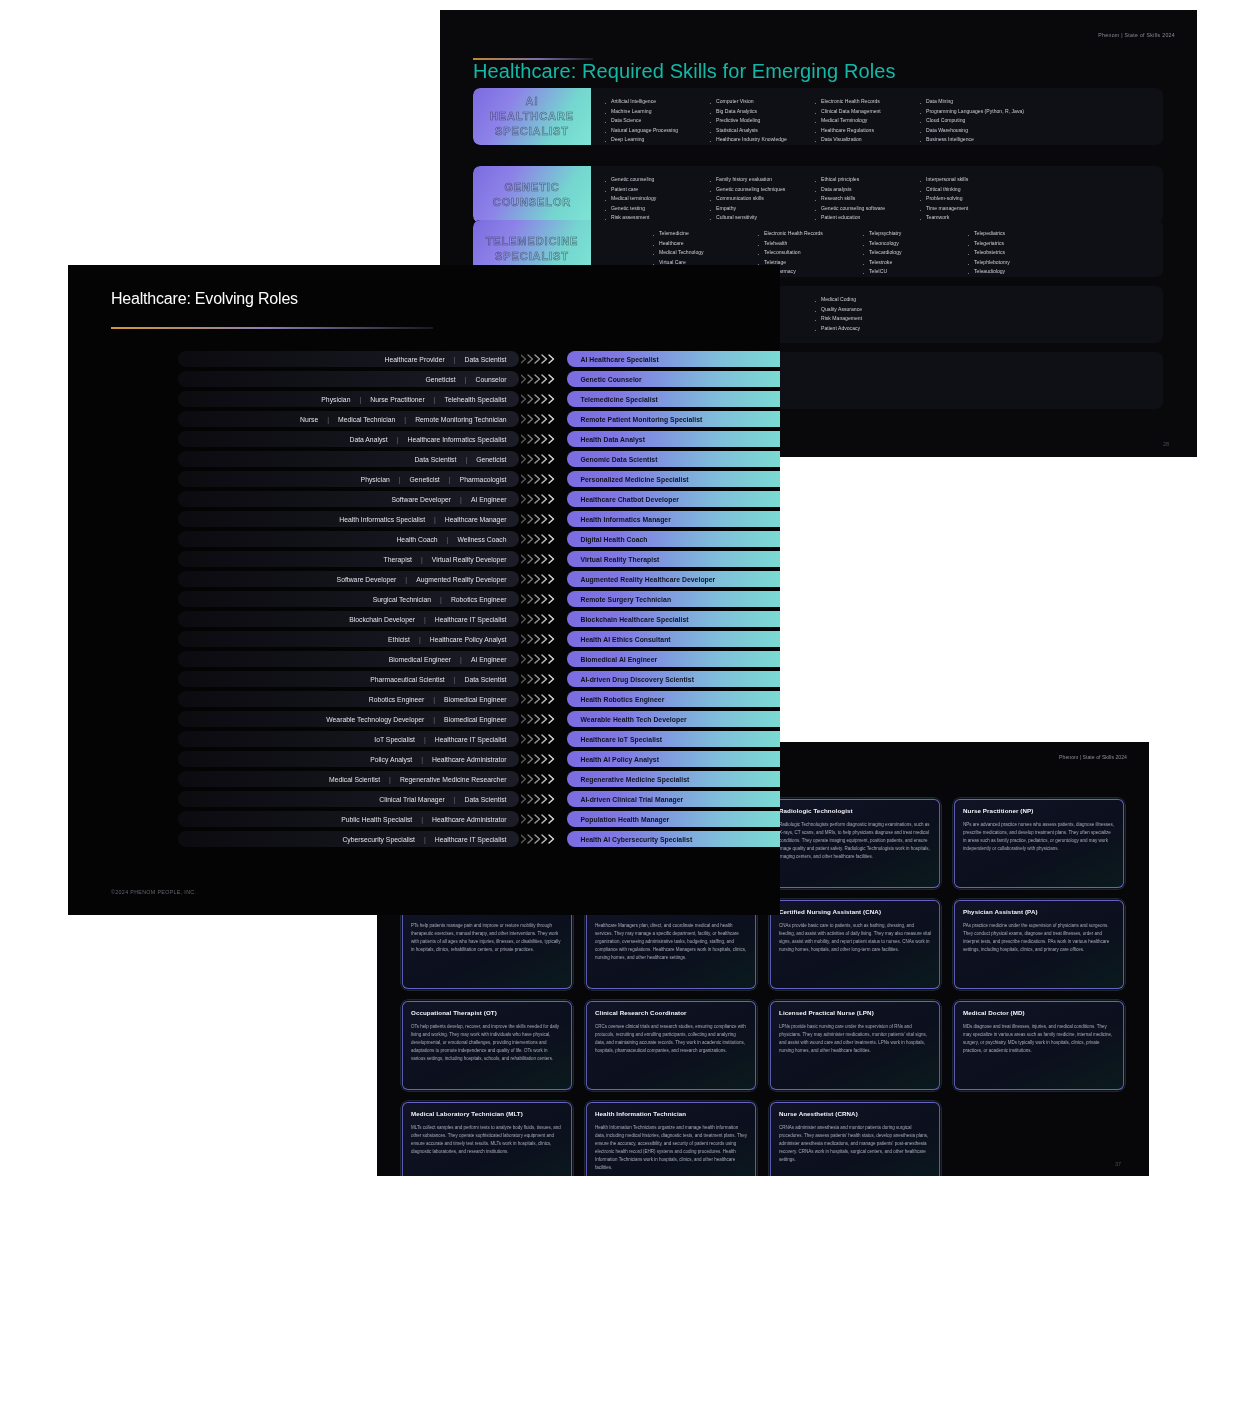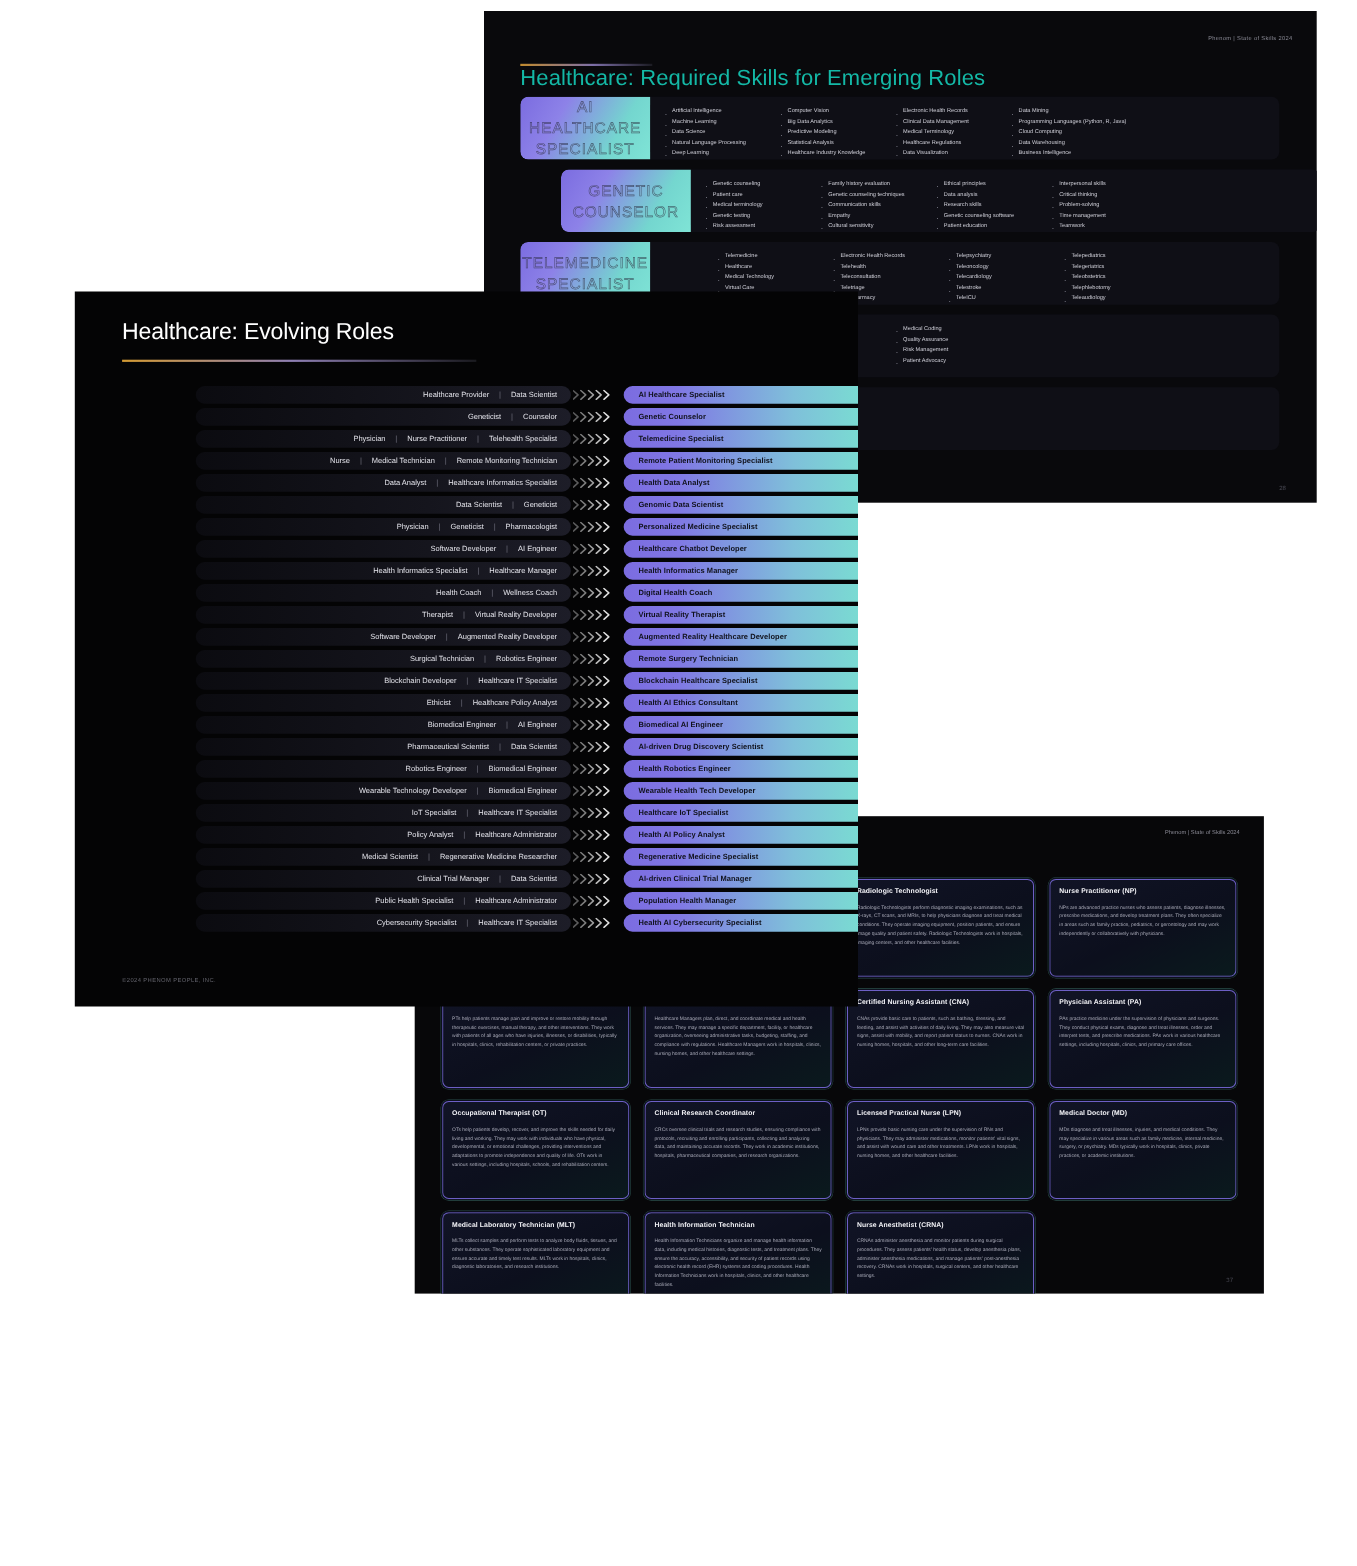--- a/index.html
+++ b/index.html
@@ -12,21 +12,21 @@
   .s1-head{position:absolute;left:33px;top:22px;font-size:20px;color:#14b8a6;letter-spacing:.1px;margin-top:28px;}
   .s1-rule{position:absolute;left:33px;top:48px;width:120px;height:1.5px;
     background:linear-gradient(90deg,#c08a2e,#7d6fa8 55%,#1b1b22);}
   .s1-brand{position:absolute;right:22px;top:22px;font-size:5.2px;color:#8b8b96;letter-spacing:.3px;}
   .s1-page{position:absolute;right:28px;bottom:10px;font-size:5.5px;color:#4a4a55;}
   .skill-row{position:absolute;left:33px;width:690px;height:57px;border-radius:7px;
     background:#0f0f16;display:flex;overflow:hidden;}
   .skill-badge{width:118px;flex:none;border-radius:7px 0 0 7px;
     display:flex;align-items:center;justify-content:center;text-align:center;
     background:linear-gradient(120deg,#7b6ce0 0%,#8d82e8 30%,#74d6cf 72%,#7fe4d6 100%);}
-  .skill-badge span{font-size:14px;font-weight:400;letter-spacing:.9px;line-height:1.35;
+  .skill-badge span{font-size:11px;font-weight:700;letter-spacing:.9px;line-height:1.35;
     color:rgba(255,255,255,.07);-webkit-text-stroke:.55px rgba(30,30,48,.62);}
   .skill-cols{flex:1;display:flex;padding:9px 0 0 12px;gap:0;}
   .skill-col{width:105px;flex:none;}
   .skill-col.wide{width:140px;}
   .skill-col li{list-style:none;font-size:5.1px;color:#cdcdd6;line-height:1.88;
     position:relative;padding-left:8px;white-space:nowrap;}
   .skill-col li:before{content:"·";position:absolute;left:1px;top:-1px;color:#9a9aa8;font-size:8px;}
   .skill-col ul{margin:0;padding:0;}
 
   
@@ -37,21 +37,21 @@
     display:grid;grid-template-columns:repeat(4,1fr);gap:10px 12px;}
   .rcard{border-radius:7px;padding:8px 9px 9px;min-height:72px;
     background:linear-gradient(155deg,#111426 0%,#0c0f1d 55%,#0a1a1d 100%);
     border:1px solid transparent;
     box-shadow:inset 0 0 0 .9px rgba(126,109,226,.85), 0 0 0 .5px rgba(110,212,201,.35);}
   .rcard h4{margin:0 0 7px;font-size:6.2px;font-weight:700;color:#f4f4f8;letter-spacing:.1px;}
   .rcard p{margin:0;font-size:4.5px;line-height:1.78;color:#a9aab8;}
 
   
   #slide-evolving{left:68px;top:265px;width:712px;height:650px;background:#040405;}
-  .s2-title{position:absolute;left:43px;top:25px;font-size:21px;color:#ffffff;letter-spacing:-.2px;}
+  .s2-title{position:absolute;left:43px;top:25px;font-size:16px;color:#ffffff;letter-spacing:-.2px;}
   .s2-rule{position:absolute;left:43px;top:62px;width:322px;height:1.6px;
     background:linear-gradient(90deg,#d39a33,#8e7fb3 48%,#1a1a1f);}
   .s2-copy{position:absolute;left:43px;bottom:20px;font-size:5.3px;color:#66666f;letter-spacing:.35px;}
   .rows{position:absolute;left:110px;top:86px;width:610px;}
   .erow{display:flex;align-items:center;height:16px;margin-bottom:4px;}
   .from-pill{width:345px;height:16px;border-radius:9px;
     background:linear-gradient(90deg,#0b0b10 0%,#15151d 62%,#1d1d28 100%);
     display:flex;align-items:center;justify-content:flex-end;padding-right:13px;gap:0;}
   .from-pill .seg{font-size:6.8px;color:#e3e3ea;white-space:nowrap;}
   .from-pill .sep{color:#6d6d7b;font-size:7px;padding:0 9px;}
@@ -106,21 +106,21 @@
             <ul>
               <li>Data Mining</li>
               <li>Programming Languages (Python, R, Java)</li>
               <li>Cloud Computing</li>
               <li>Data Warehousing</li>
               <li>Business Intelligence</li>
             </ul>
           </div>
         </div>
       </div>
-      <div class="skill-row" style="top: 144px; margin-left: 37px;">
+      <div class="skill-row" style="top: 156px;">
         <div class="skill-badge">
           <span>GENETIC<br>COUNSELOR</span>
         </div>
         <div class="skill-cols">
           <div class="skill-col">
             <ul>
               <li>Genetic counseling</li>
               <li>Patient care</li>
               <li>Medical terminology</li>
               <li>Genetic testing</li>

